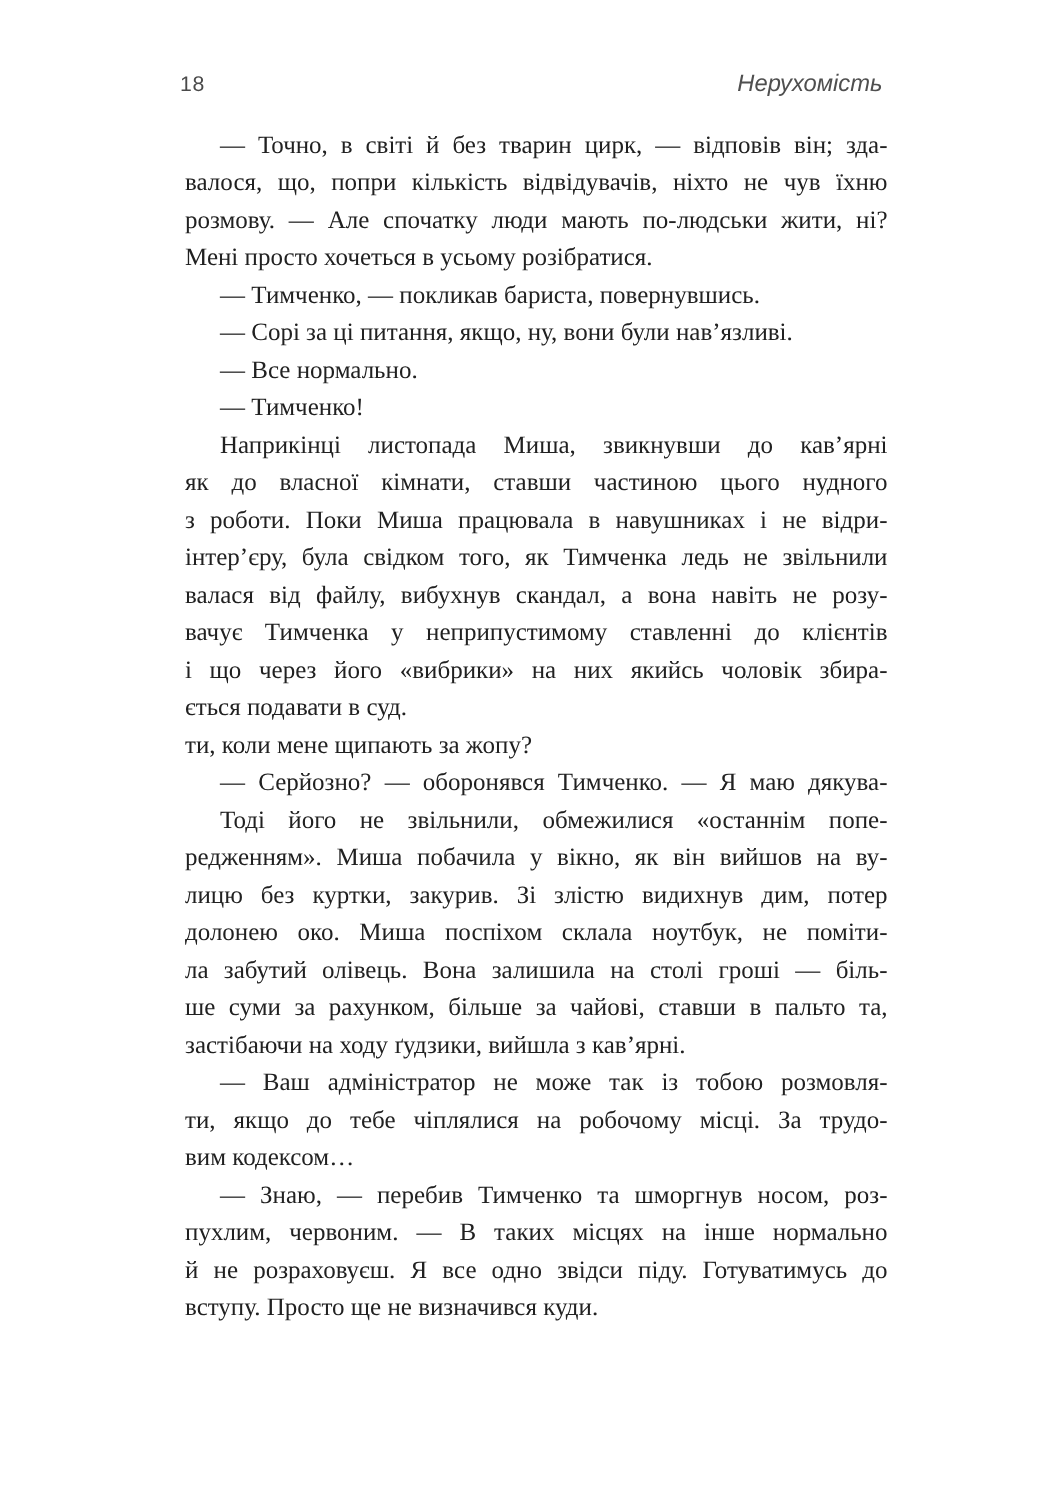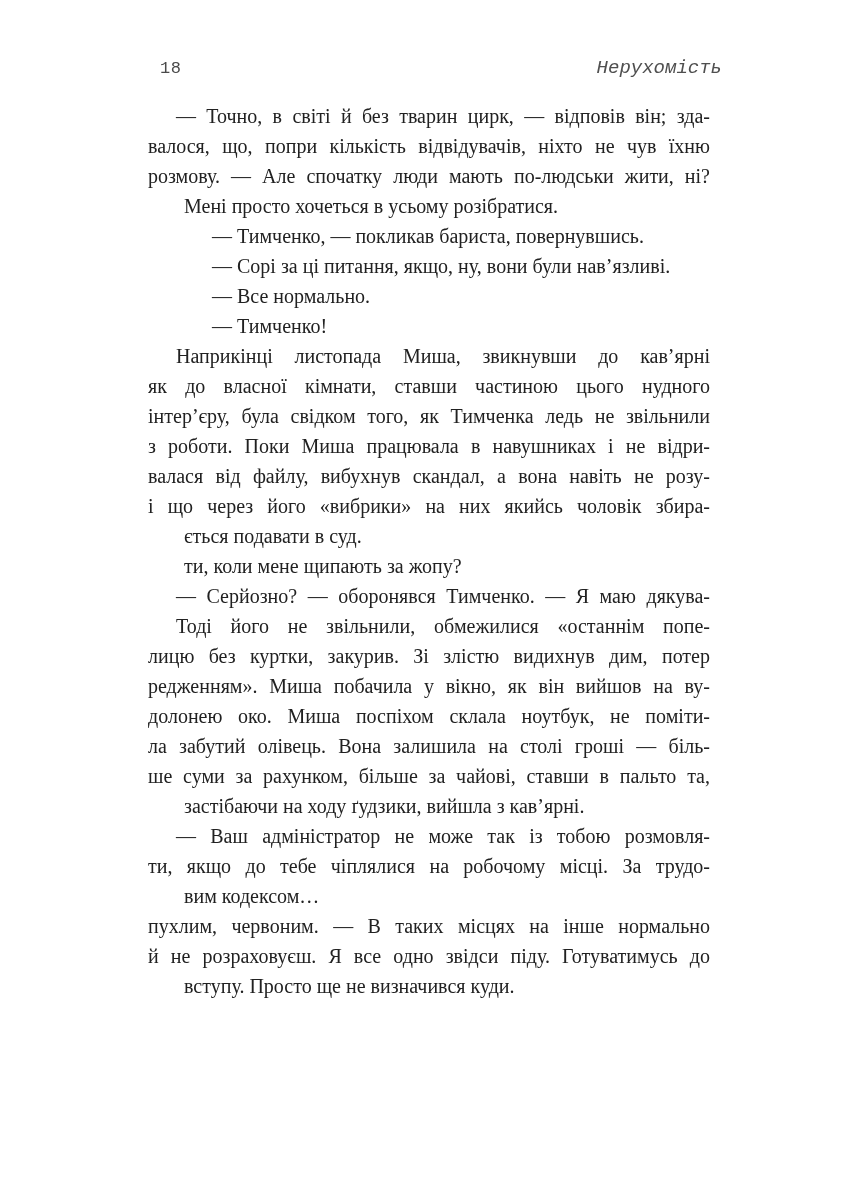--- a/index.html
+++ b/index.html
@@ -15,23 +15,22 @@
     overflow: hidden;
   }
   .running-head {
     position: absolute;
     top: 57px;
     left: 144px;
     width: 562px;
     display: flex;
     justify-content: space-between;
     align-items: baseline;
-    font-family: Liberation Mono, monospace;
+    font-family: Liberation Sans, sans-serif;
     color: #4a4a4a;
-    margin-left: 16px;
   }
   .pagenum {
     font-size: 17px;
     font-style: normal;
     letter-spacing: 0.5px;
   }
   .running-title {
     font-size: 19px;
     font-style: italic;
     color: #4f4f4f;
@@ -46,21 +45,20 @@
     line-height: 30px;
     color: #212121;
   }
   .line {
     text-align: justify;
     text-align-last: justify;
     white-space: normal;
   }
   .line.last {
     text-align-last: left;
-    margin-left: 36px;
   }
   .line.first {
     text-indent: 28px;
   }
 </style>
 </head>
 <body>
 
 <div class="page">
   <header class="running-head">
@@ -72,34 +70,36 @@
       <div class="line first">— Точно, в світі й без тварин цирк, — відповів він; зда-</div>
       <div class="line">валося, що, попри кількість відвідувачів, ніхто не чув їхню</div>
       <div class="line">розмову. — Але спочатку люди мають по-людськи жити, ні?</div>
       <div class="line last">Мені просто хочеться в усьому розібратися.</div>
       <div class="line first last">— Тимченко, — покликав бариста, повернувшись.</div>
       <div class="line first last">— Сорі за ці питання, якщо, ну, вони були нав’язливі.</div>
       <div class="line first last">— Все нормально.</div>
       <div class="line first last">— Тимченко!</div>
       <div class="line first">Наприкінці листопада Миша, звикнувши до кав’ярні</div>
       <div class="line">як до власної кімнати, ставши частиною цього нудного</div>
+      <div class="line">з роботи. Поки Миша працювала в навушниках і не відри-</div>
       <div class="line">інтер’єру, була свідком того, як Тимченка ледь не звільнили</div>
-      <div class="line">з роботи. Поки Миша працювала в навушниках і не відри-</div>
       <div class="line">валася від файлу, вибухнув скандал, а вона навіть не розу-</div>
+      <div class="line">вачує Тимченка у неприпустимому ставленні до клієнтів</div>
       <div class="line">і що через його «вибрики» на них якийсь чоловік збира-</div>
       <div class="line last">ється подавати в суд.</div>
       <div class="line last">ти, коли мене щипають за жопу?</div>
       <div class="line first">— Серйозно? — оборонявся Тимченко. — Я маю дякува-</div>
       <div class="line first">Тоді його не звільнили, обмежилися «останнім попе-</div>
+      <div class="line">редженням». Миша побачила у вікно, як він вийшов на ву-</div>
       <div class="line">лицю без куртки, закурив. Зі злістю видихнув дим, потер</div>
-      <div class="line">редженням». Миша побачила у вікно, як він вийшов на ву-</div>
       <div class="line">долонею око. Миша поспіхом склала ноутбук, не поміти-</div>
       <div class="line">ла забутий олівець. Вона залишила на столі гроші — біль-</div>
       <div class="line">ше суми за рахунком, більше за чайові, ставши в пальто та,</div>
       <div class="line last">застібаючи на ходу ґудзики, вийшла з кав’ярні.</div>
       <div class="line first">— Ваш адміністратор не може так із тобою розмовля-</div>
       <div class="line">ти, якщо до тебе чіплялися на робочому місці. За трудо-</div>
       <div class="line last">вим кодексом…</div>
+      <div class="line first">— Знаю, — перебив Тимченко та шморгнув носом, роз-</div>
       <div class="line">пухлим, червоним. — В таких місцях на інше нормально</div>
       <div class="line">й не розраховуєш. Я все одно звідси піду. Готуватимусь до</div>
       <div class="line last">вступу. Просто ще не визначився куди.</div>
     </main>
 </div>
 
 </body></html>

